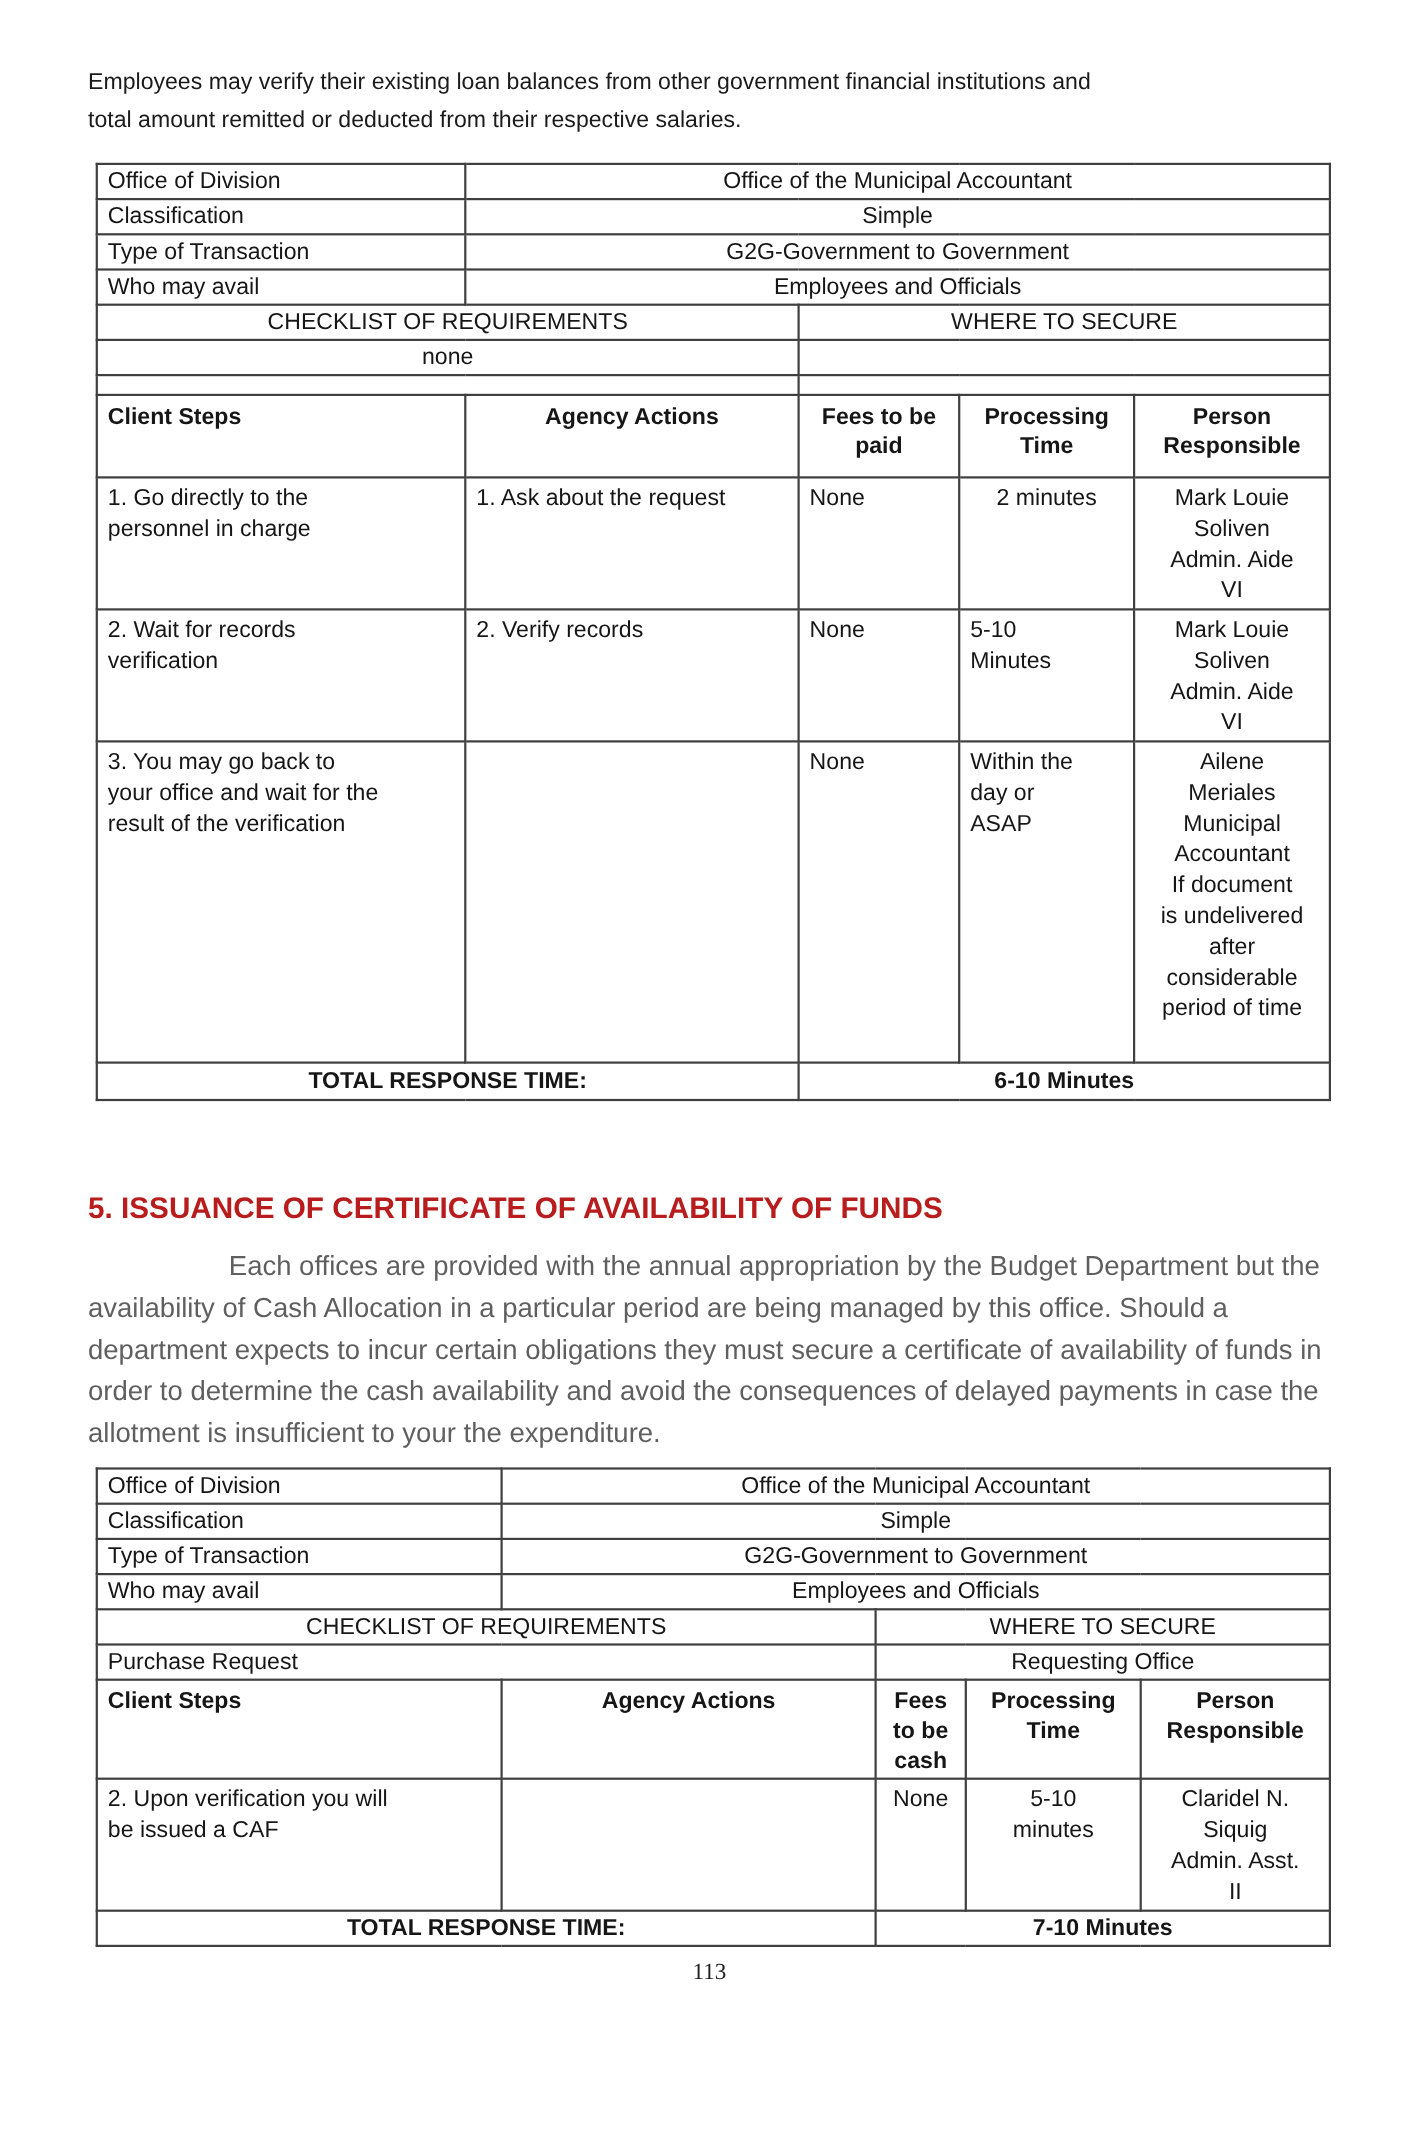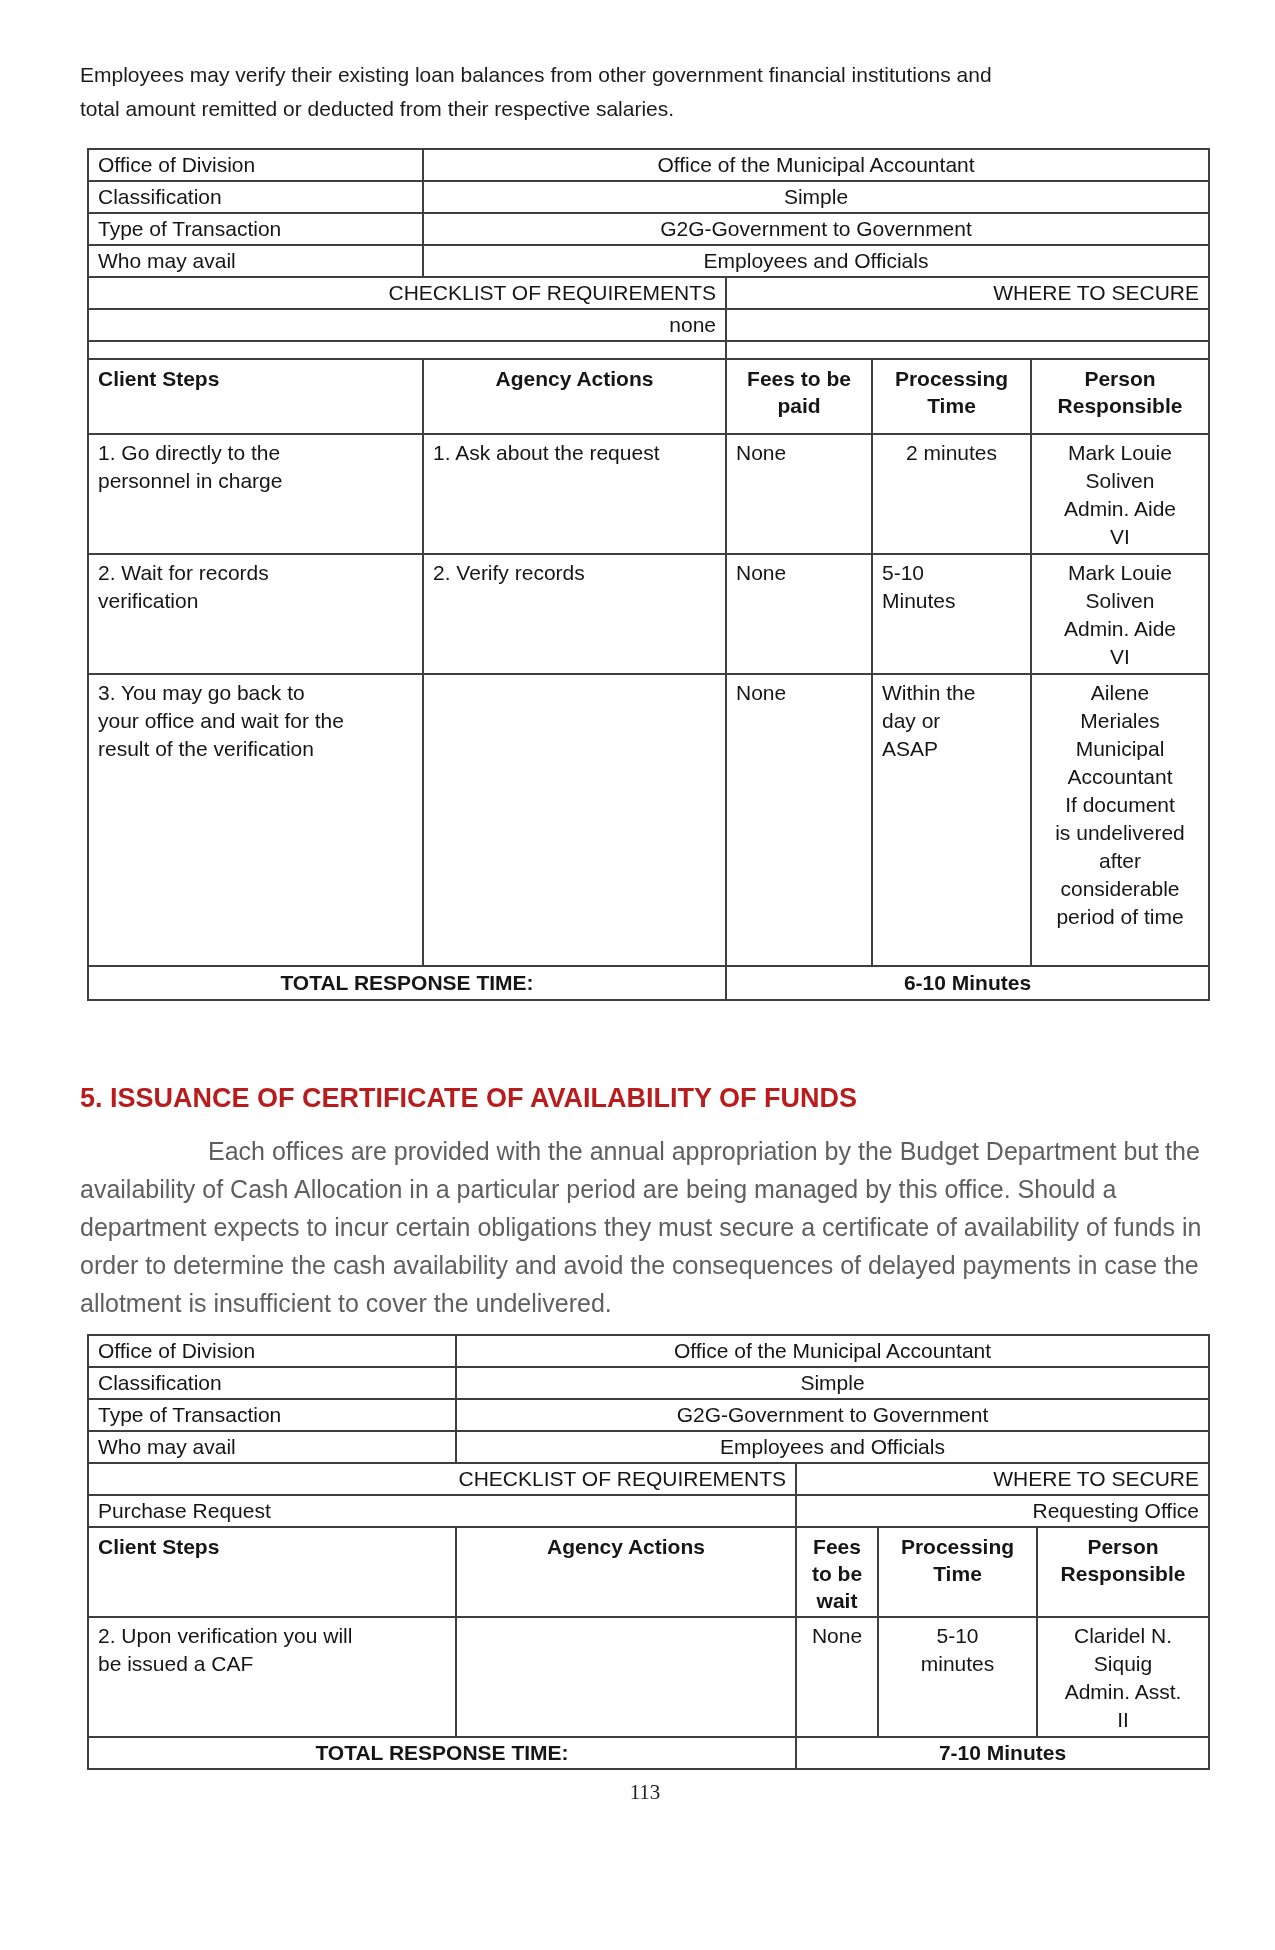--- a/index.html
+++ b/index.html
@@ -13,21 +13,21 @@
   .intro .ln{line-height:34px;white-space:nowrap;}
   
   table{border-collapse:collapse;table-layout:fixed;width:1121px;margin-left:7px;font-size:21px;color:#161616;}
   td,th{border:2px solid #3f3f3f;padding:2px 9px;white-space:pre-line;overflow:hidden;}
   th{font-weight:bold;line-height:27px;vertical-align:top;padding-top:5px;}
   th.left{text-align:left;}
   td.c{text-align:center;}
   td.data{vertical-align:top;line-height:28px;padding-top:4px;}
   td.info-l{vertical-align:middle;line-height:26px;}
   td.info-v{vertical-align:middle;text-align:center;line-height:26px;}
-  td.chk{vertical-align:middle;text-align:right;line-height:26px;margin-left:17px;}
+  td.chk{vertical-align:middle;text-align:center;line-height:26px;margin-left:17px;}
   td.req-l{vertical-align:middle;line-height:26px;}
   td.total-l,td.total-v{font-weight:bold;text-align:center;vertical-align:middle;line-height:26px;}
   
   .t1-info{height:32px}.t1-chk{height:32px}.t1-req{height:32px}.t1-blank{height:18px}
   .t1-head{height:75px}.t1-r1{height:108px}.t1-r2{height:112px}.t1-r3{height:292px}.t1-total{height:34px}
   
   .t2-info{height:32px}.t2-chk{height:30px}.t2-req{height:30px}
   .t2-head{height:80px}.t2-r1{height:118px}.t2-r2{height:115px}.t2-total{height:32px}
   
   .sec-heading{margin:82px 0 18px 0;font-size:27px;font-weight:bold;color:#b91c1c;}
@@ -142,21 +142,21 @@
   </tbody>
     </table>
 
   <div class="sec-heading">5. ISSUANCE OF CERTIFICATE OF AVAILABILITY OF FUNDS</div>
 
   <div class="sec-para">
     <div class="ln first">Each offices are provided with the annual appropriation by the Budget Department but the</div>
     <div class="ln">availability of Cash Allocation in a particular period are being managed by this office. Should a</div>
     <div class="ln">department expects to incur certain obligations they must secure a certificate of availability of funds in</div>
     <div class="ln">order to determine the cash availability and avoid the consequences of delayed payments in case the</div>
-    <div class="ln">allotment is insufficient to cover the undelivered.</div>
+    <div class="ln">allotment is insufficient to your the expenditure.</div>
   </div>
 
   <table>
     <colgroup>
       <col style="width:368px">
         <col style="width:340px">
         <col style="width:82px">
         <col style="width:159px">
         <col style="width:172px">
     </colgroup>
@@ -183,21 +183,21 @@
     </tr>
     <tr class="t2-req">
       <td class="req-l" colspan="2">Purchase Request</td>
       <td class="chk" colspan="3">Requesting Office</td>
     </tr>
     <tr class="t2-head">
       <th class="left">Client Steps</th>
       <th>Agency Actions</th>
       <th>Fees
 to be
-wait</th>
+cash</th>
       <th>Processing
 Time</th>
       <th>Person
 Responsible</th>
     </tr>
     <tr class="t2-r2">
       <td class="data">2. Upon verification you will
 be issued a CAF</td>
       <td class="data"></td>
       <td class="data c">None</td>

